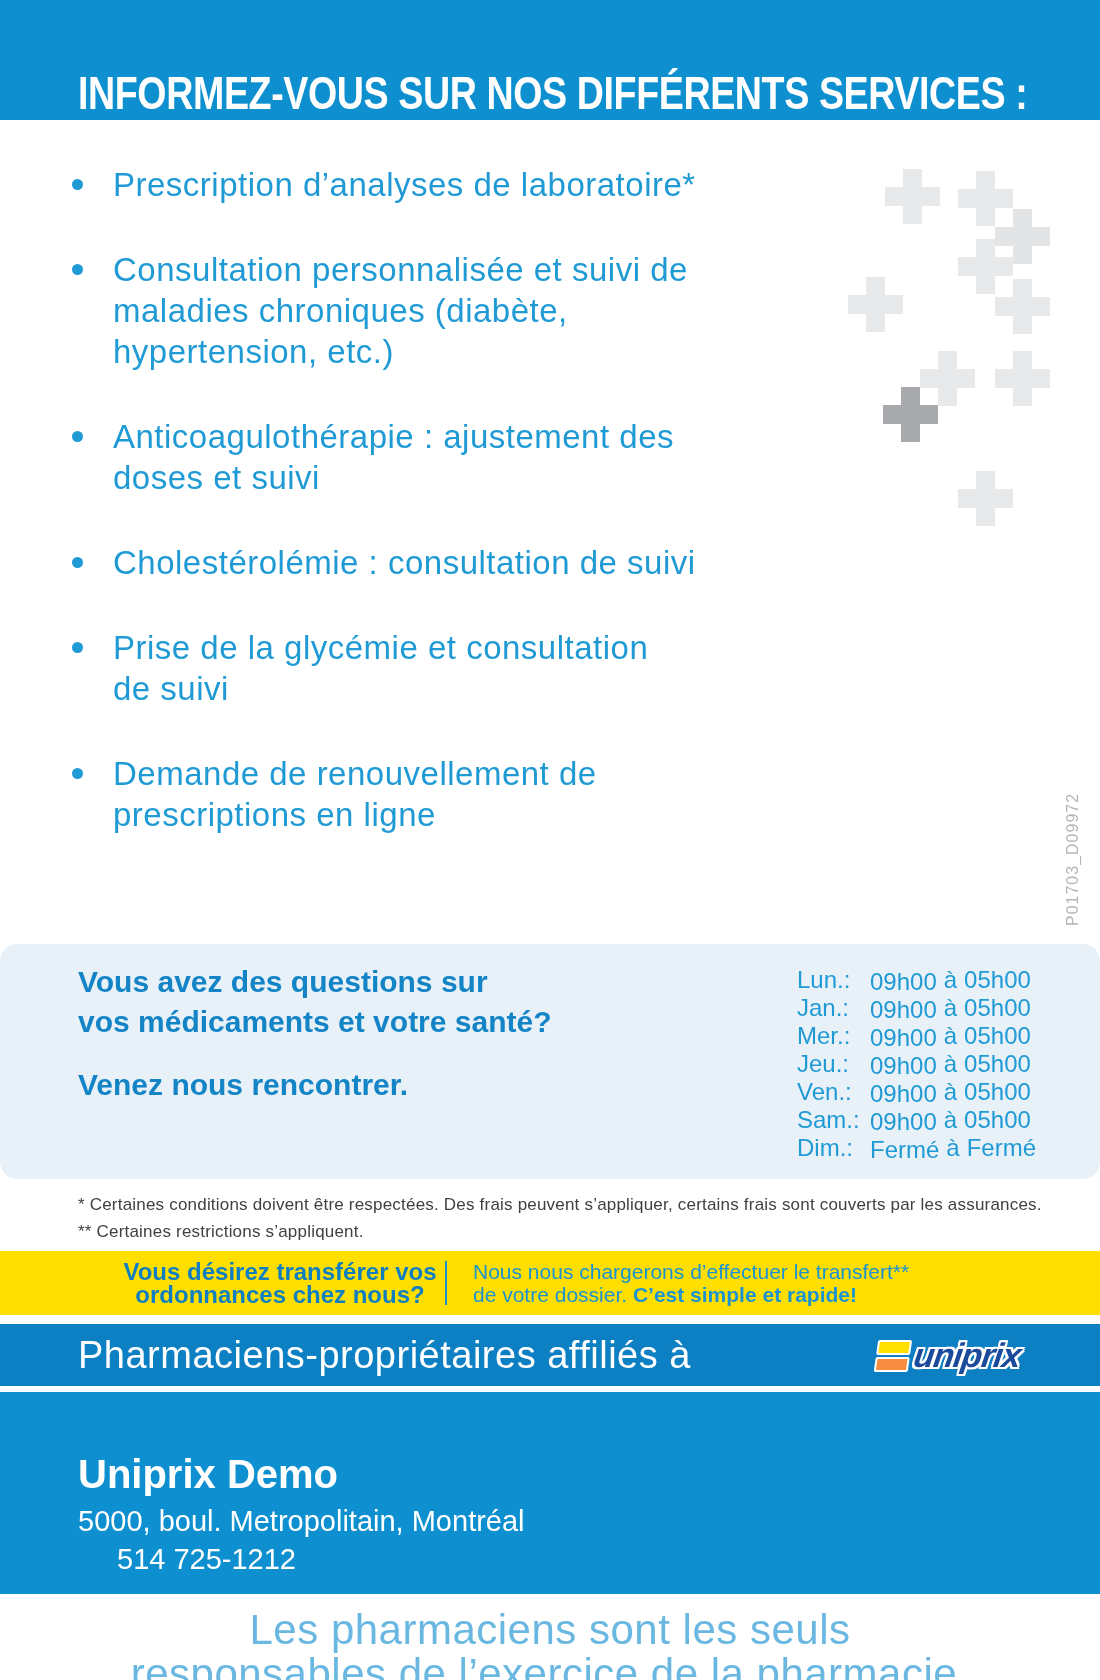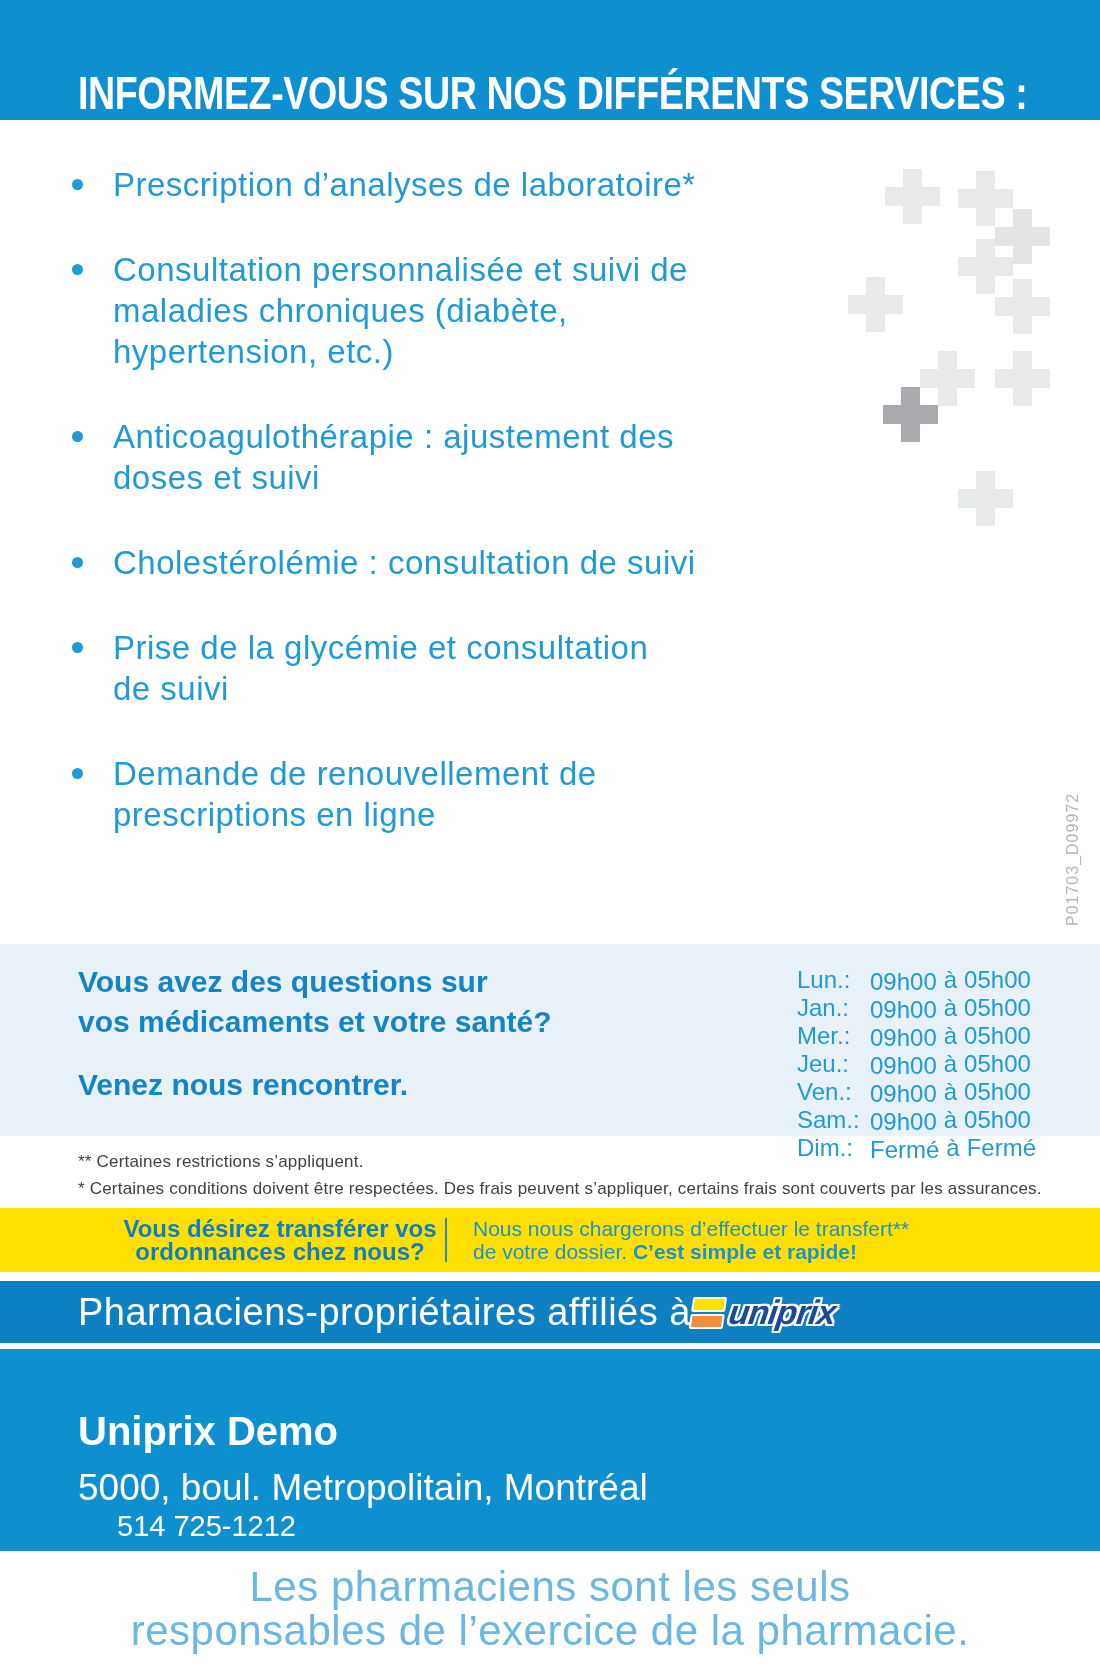--- a/index.html
+++ b/index.html
@@ -45,21 +45,21 @@
   .cross::after{content:"";position:absolute;top:0;left:18px;width:19px;height:55px;background:var(--c);}
 
   .side-code{
     position:absolute;right:18px;top:636px;height:126px;
     writing-mode:vertical-rl;transform:rotate(180deg);
     color:#b3b5b7;font-size:16px;letter-spacing:1px;z-index:2;
   }
 
   
   .band-questions{
-    position:relative;height:192px;background:#e9f1f8;
+    position:relative;height:235px;background:#e9f1f8;border-radius:17px;
   }
   .q-text{
     position:absolute;left:78px;top:18px;
     color:#1384c5;font-weight:700;font-size:30px;line-height:40px;
   }
   .q-cta{margin-top:23px;}
   .hours{
     position:absolute;left:797px;top:22px;
     color:#1f9ad5;font-size:24px;line-height:28px;white-space:nowrap;
   }
@@ -88,21 +88,21 @@
   .t-right{
     margin-left:26px;
     color:#1b93d1;font-size:21px;line-height:23px;
   }
   .t-bold{font-weight:700;}
 
   
   .gap-white{height:9px;background:#ffffff;}
   .band-affiliation{
     height:62px;background:#0d80c4;
-    display:flex;align-items:center;
+    display:flex;align-items:center;justify-content:space-between;
   }
   .aff-text{
     margin-left:78px;color:#ffffff;font-size:38px;letter-spacing:0.5px;white-space:nowrap;
   }
   .logo{
     margin-right:80px;display:flex;align-items:center;
     transform:skewX(-8deg);
   }
   .logo-bars{display:flex;flex-direction:column;margin-right:4px;}
   .logo-bars .bar{width:30px;height:11px;border:2px solid #ffffff;border-radius:2px;margin:1px 0;}
@@ -115,21 +115,21 @@
       -2px 0 0 #fff, 2px 0 0 #fff, 0 -2px 0 #fff, 0 2px 0 #fff;
   }
   .white-line{height:6px;background:#ffffff;}
 
   
   .band-store{
     height:202px;background:#0e90d0;
     padding:60px 0 0 78px;box-sizing:border-box;color:#ffffff;
   }
   .store-name{font-size:40px;font-weight:700;line-height:44px;}
-  .store-address{font-size:37px;line-height:38px;margin-top:16px;}
+  .store-address{font-size:29px;line-height:38px;margin-top:6px;}
   .store-phone{font-size:29px;line-height:38px;margin-left:39px;}
 
   
   .band-disclaimer{
     height:120px;background:#ffffff;
     padding-top:14px;box-sizing:border-box;
     text-align:center;color:#6ab8e1;font-size:42px;line-height:44px;letter-spacing:0.5px;
   }
 </style>
 </head>
@@ -181,22 +181,22 @@
       <div class="h-row"><span class="h-day">Jan.:</span><span class="h-open">09h00</span><span class="h-sep">à</span><span class="h-close">05h00</span></div>
       <div class="h-row"><span class="h-day">Mer.:</span><span class="h-open">09h00</span><span class="h-sep">à</span><span class="h-close">05h00</span></div>
       <div class="h-row"><span class="h-day">Jeu.:</span><span class="h-open">09h00</span><span class="h-sep">à</span><span class="h-close">05h00</span></div>
       <div class="h-row"><span class="h-day">Ven.:</span><span class="h-open">09h00</span><span class="h-sep">à</span><span class="h-close">05h00</span></div>
       <div class="h-row"><span class="h-day">Sam.:</span><span class="h-open">09h00</span><span class="h-sep">à</span><span class="h-close">05h00</span></div>
       <div class="h-row"><span class="h-day">Dim.:</span><span class="h-open">Fermé</span><span class="h-sep">à</span><span class="h-close">Fermé</span></div>
     </div>
   </section>
 
   <section class="footnotes">
+    <div>* Certaines conditions doivent être respectées. Des frais peuvent s’appliquer, certains frais sont couverts par les assurances.</div>
     <div>** Certaines restrictions s’appliquent.</div>
-    <div>* Certaines conditions doivent être respectées. Des frais peuvent s’appliquer, certains frais sont couverts par les assurances.</div>
   </section>
 
   <section class="band-transfer">
     <div class="t-left">
       <div>Vous désirez transférer vos</div>
       <div>ordonnances chez nous?</div>
     </div>
     <div class="t-divider"></div>
     <div class="t-right">
       <div>Nous nous chargerons d’effectuer le transfert**</div>

